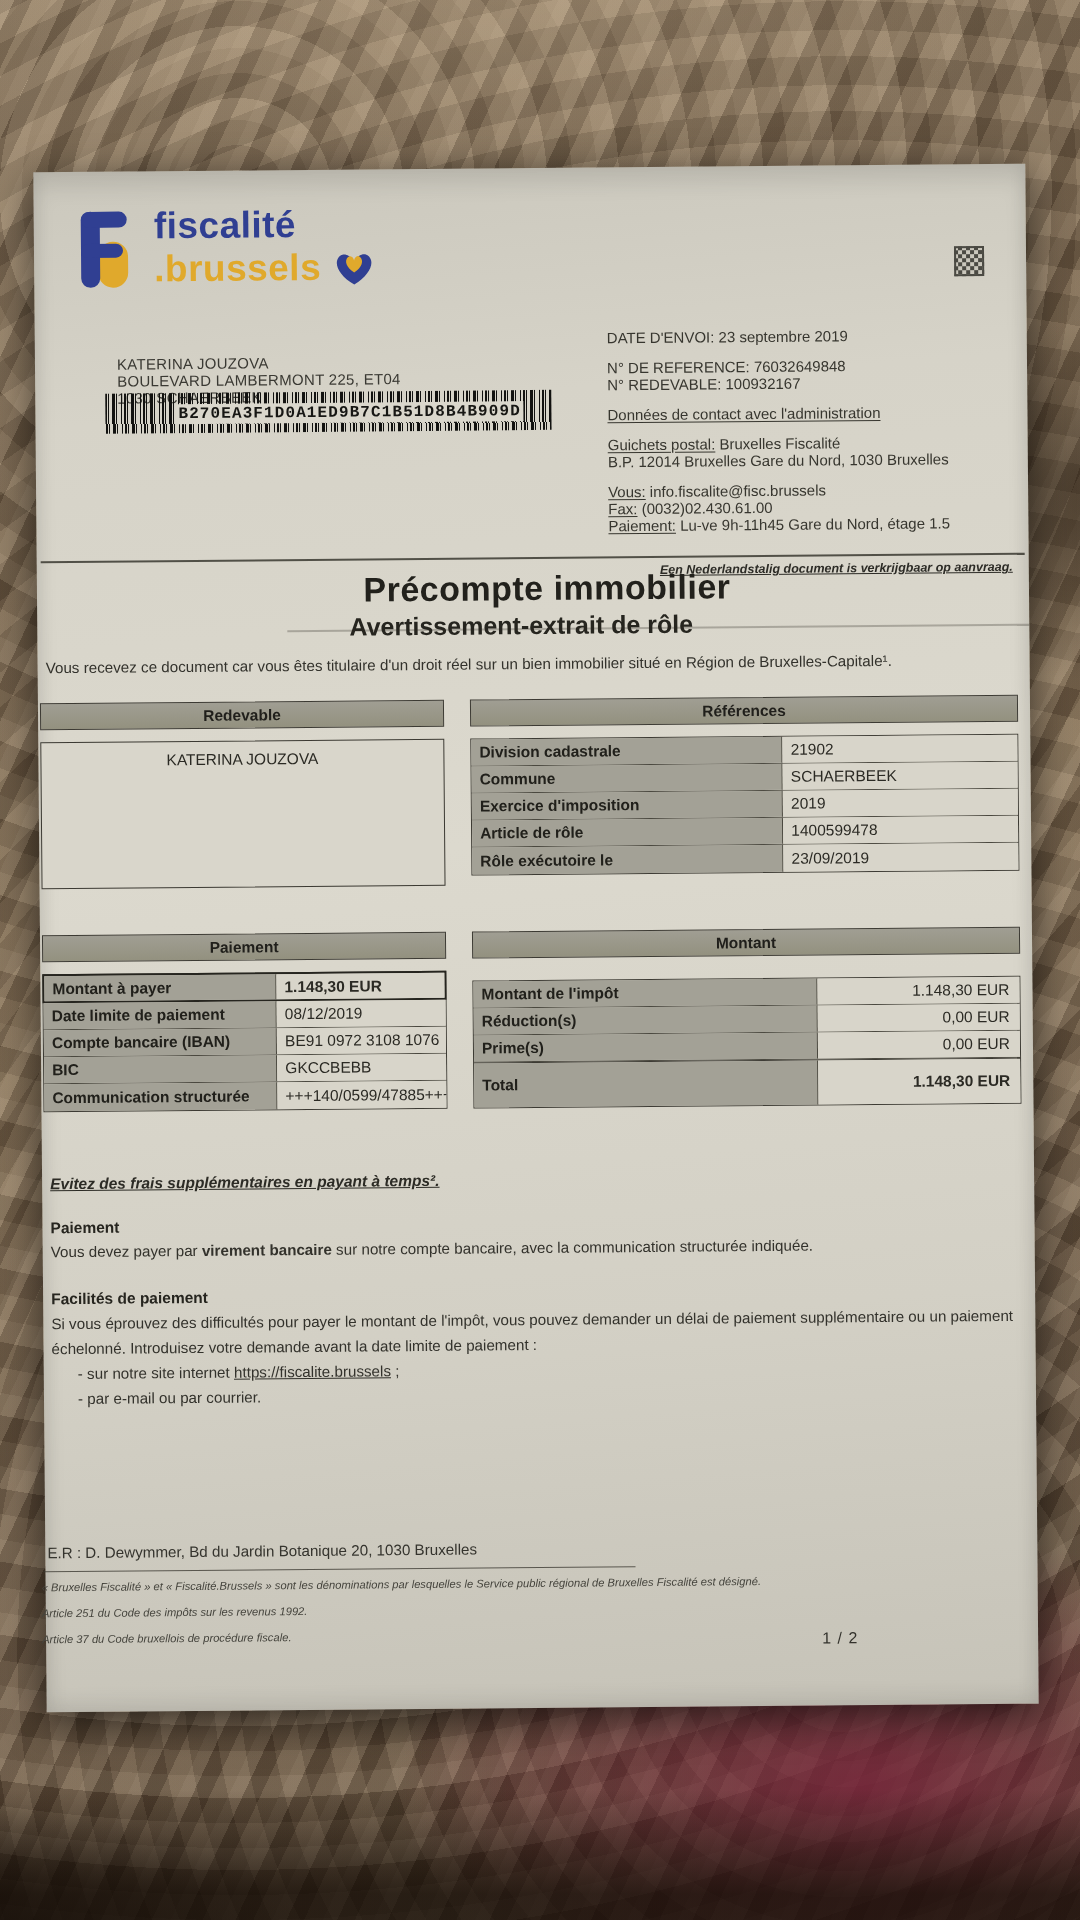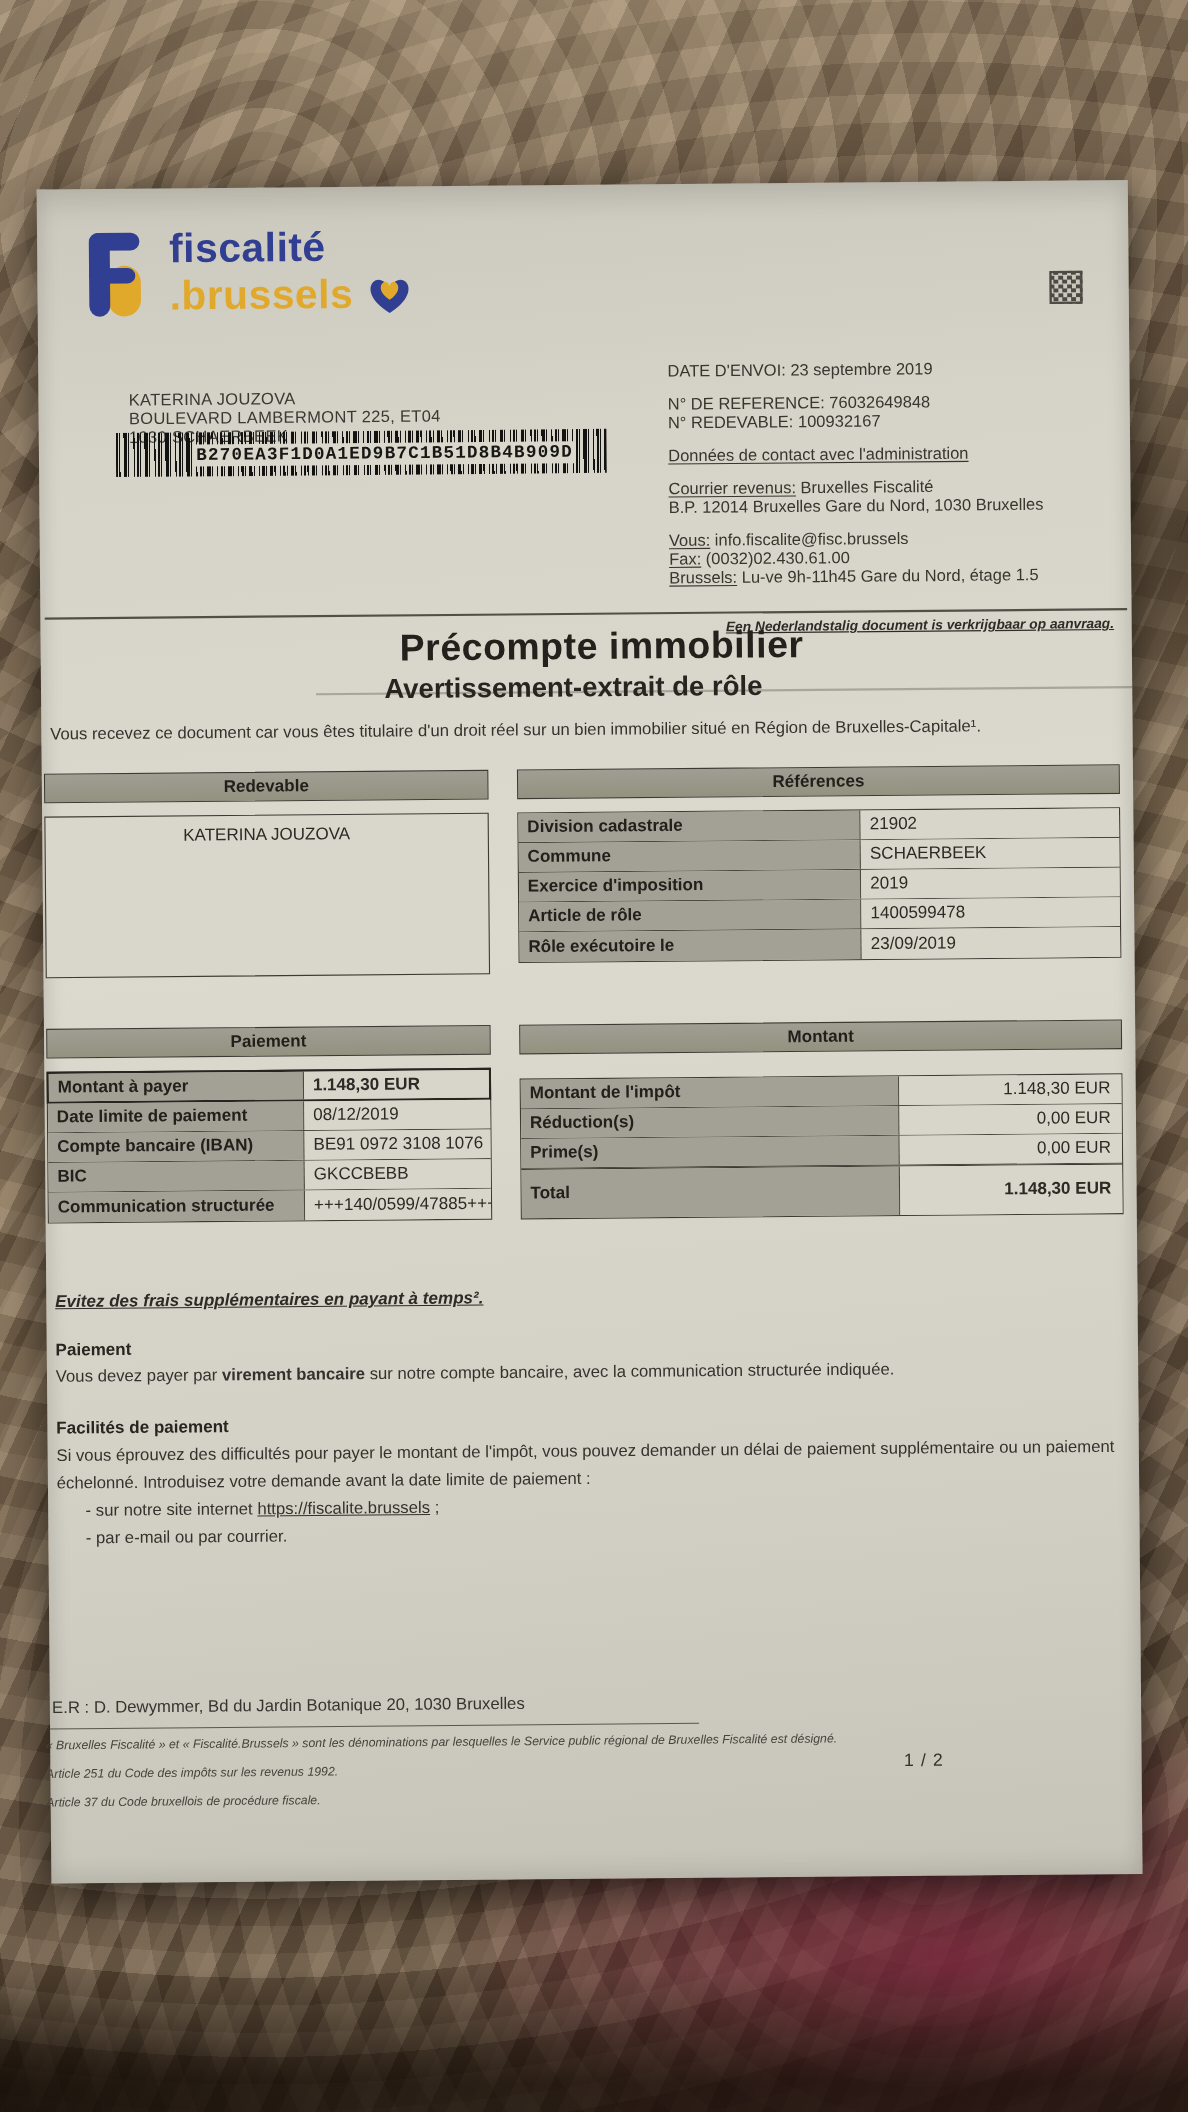--- a/index.html
+++ b/index.html
@@ -104,21 +104,21 @@
   .pay-block{top:1044px;left:8px;right:8px;font-size:15.2px;line-height:24px;color:#33322c;}
   .fac-block{top:1114px;left:8px;right:4px;font-size:15.2px;line-height:25px;color:#33322c;}
   .blk-head{font-weight:bold;font-size:15.5px;color:#26251f;}
   .bullets{margin-left:26px;}
   .link{text-decoration:underline;}
   
   .er-line{top:1372px;left:2px;font-size:15.2px;color:#35342e;}
   .foot-rule{top:1399px;left:-2px;width:592px;border-top:1.5px solid rgba(60,58,50,.8);}
   .footnotes{top:1409px;left:0px;right:240px;font-size:11.2px;font-style:italic;line-height:13px;color:#45443d;}
   .footnotes .fn{margin-bottom:13px;margin-left:-4px;}
-  .page-num{top:1427px;left:776px;font-size:16px;color:#33322c;letter-spacing:1px;}
+  .page-num{top:1464px;left:776px;font-size:16px;color:#33322c;letter-spacing:1px;}
 </style>
 </head>
 <body>
 
 <div class="fabric"></div>
 <div class="fabric-bottom-shade"></div>
 
 <div class="paper">
 
   <div class="abs logo-block">
@@ -153,27 +153,27 @@
   </div>
 
   <div class="abs right-block">
     <div class="grp">DATE D'ENVOI: 23 septembre 2019</div>
     <div class="grp">
       <div>N° DE REFERENCE: 76032649848</div>
       <div>N° REDEVABLE: 100932167</div>
     </div>
     <div class="grp u">Données de contact avec l'administration</div>
     <div class="grp">
-      <div><span class="u">Courrier revenus:</span><span> Bruxelles Fiscalité</span></div>
+      <div><span class="u">Guichets postal:</span><span> Bruxelles Fiscalité</span></div>
       <div>B.P. 12014 Bruxelles Gare du Nord, 1030 Bruxelles</div>
     </div>
     <div class="grp">
       <div><span class="u">Vous:</span><span> info.fiscalite@fisc.brussels</span></div>
       <div><span class="u">Fax:</span><span> (0032)02.430.61.00</span></div>
-      <div><span class="u">Brussels:</span><span> Lu-ve 9h-11h45  Gare du Nord, étage 1.5</span></div>
+      <div><span class="u">Paiement:</span><span> Lu-ve 9h-11h45  Gare du Nord, étage 1.5</span></div>
     </div>
   </div>
 
   <div class="abs top-rule"></div>
   <div class="abs dutch-note">Een Nederlandstalig document is verkrijgbaar op aanvraag.</div>
   <div class="abs doc-title">Précompte immobilier</div>
   <div class="abs doc-sub">Avertissement-extrait de rôle</div>
   <div class="abs crease-line"></div>
   <div class="abs intro">Vous recevez ce document car vous êtes titulaire d'un droit réel sur un bien immobilier situé en Région de Bruxelles-Capitale¹.</div>
 

